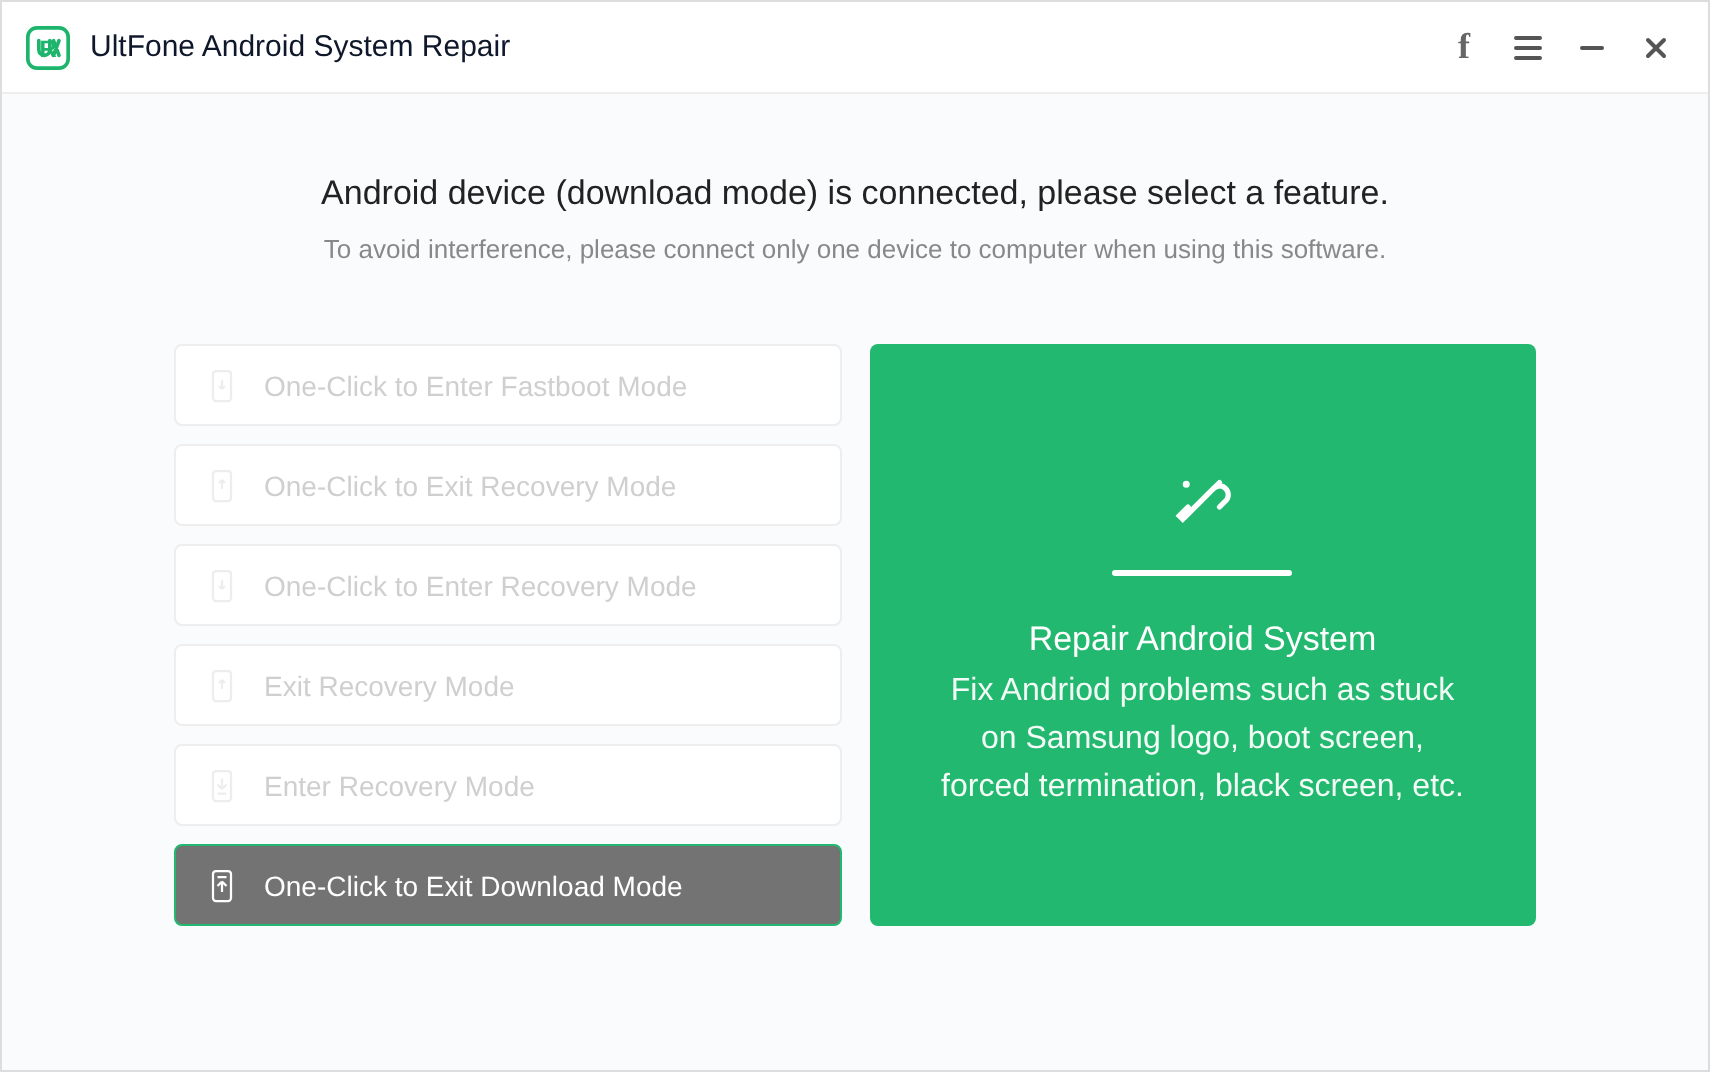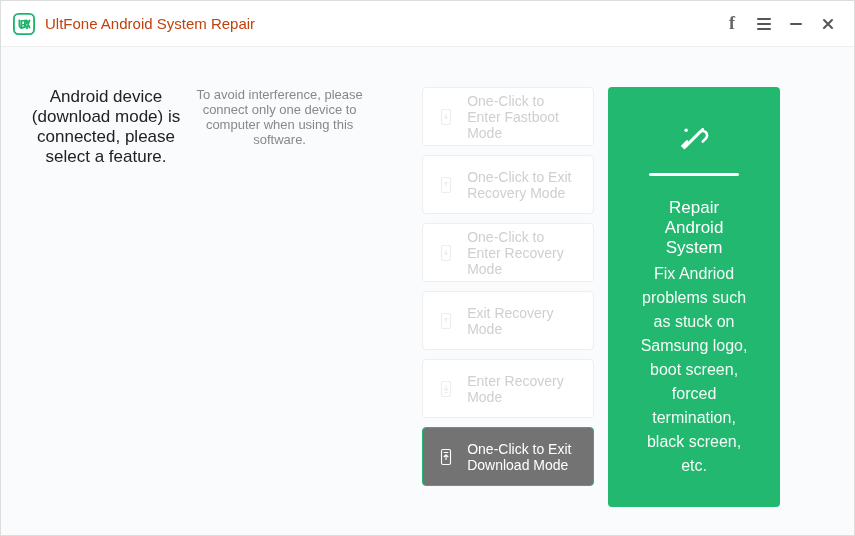--- a/index.html
+++ b/index.html
@@ -24,70 +24,70 @@
     padding: 0 12px;
     border-bottom: 1px solid #eee;
     background: #fff;
   }
   .titlebar .logo {
     width: 22px;
     height: 22px;
     margin-right: 10px;
   }
   .titlebar .title {
-    color: #c2410c;
+    color: #0f172a;
     font-size: 15px;
     font-weight: 500;
     flex: 0 0 auto;
   }
   .titlebar .spacer { flex: 1; }
   .titlebar .winbtn {
     width: 28px;
     height: 28px;
     display: flex;
     align-items: center;
     justify-content: center;
     color: #666;
     margin-left: 4px;
     font-size: 16px;
   }
   .titlebar .winbtn.fb { font-weight: bold; font-family: serif; font-size:18px; }
   .content {
     flex: 1;
     background: #fafbfc;
-    padding: 40px 18px 28px;
-    display: flex;
-    flex-direction: row;
+    padding: 40px 30px 28px;
+    display: flex;
+    flex-direction: column;
   }
   .heading {
     text-align: center;
     color: #222;
     font-size: 17px;
     font-weight: 500;
     margin-bottom: 10px;
   }
   .subheading {
     text-align: center;
     color: #888;
     font-size: 13px;
-    margin-bottom: 26px;
+    margin-bottom: 40px;
   }
   .grid {
     display: flex;
     gap: 14px;
     padding: 0 56px;
   }
   .leftcol {
     flex: 1;
     display: flex;
     flex-direction: column;
     gap: 9px;
   }
   .option {
-    height: 59px;
+    height: 41px;
     border: 1px solid #eee;
     background: #fff;
     border-radius: 4px;
     display: flex;
     align-items: center;
     padding: 0 14px;
     font-size: 14px;
     color: #cfcfcf;
     gap: 12px;
   }

